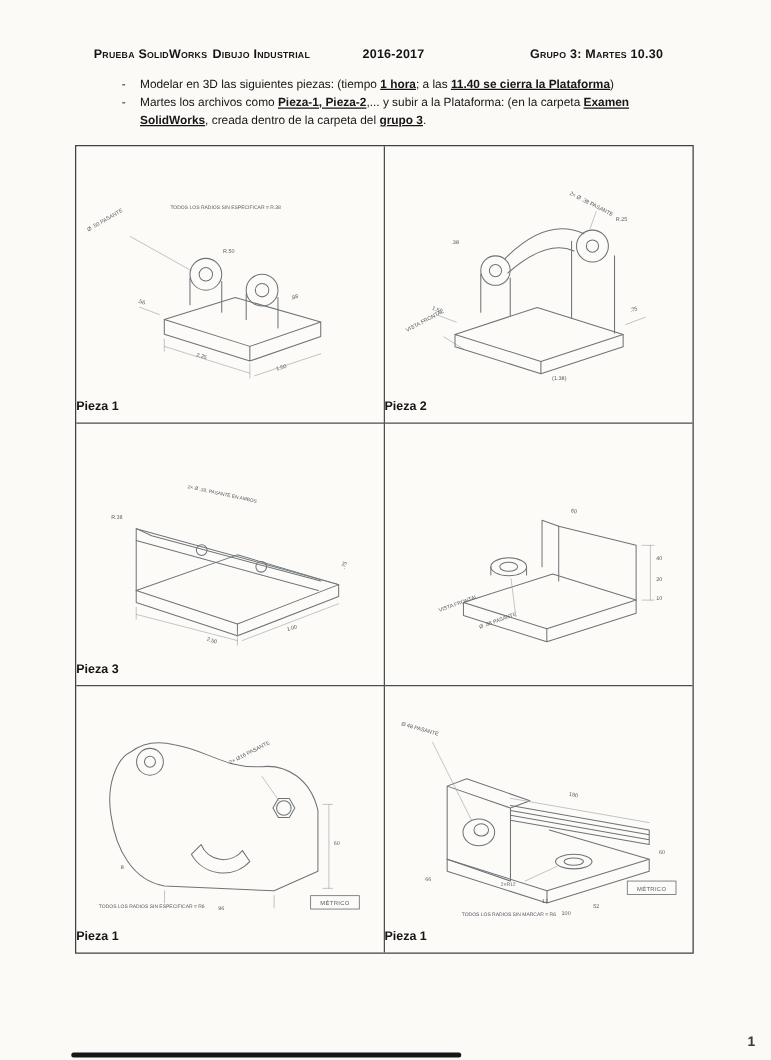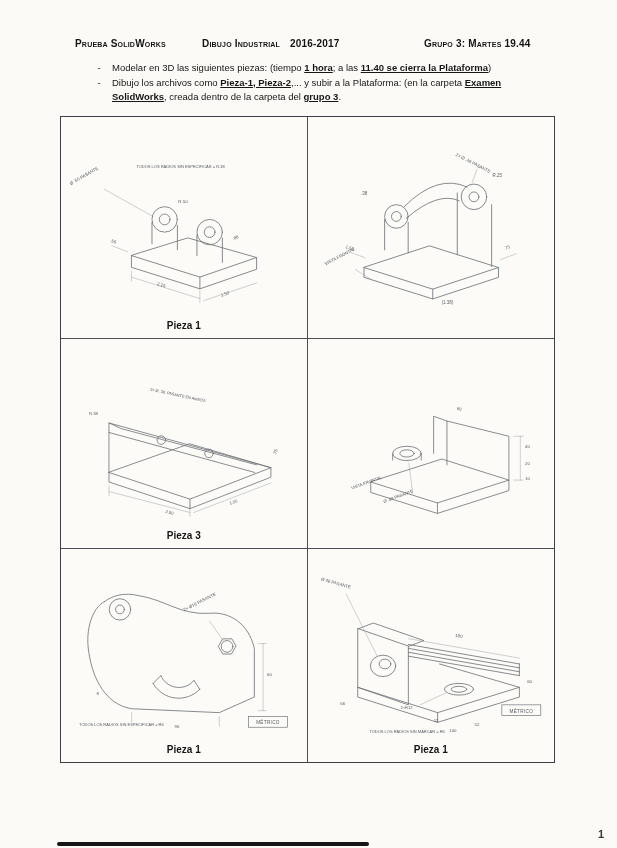--- a/index.html
+++ b/index.html
@@ -15,21 +15,21 @@
   .hdr span {
     position:absolute;
     font-size:10px;
     font-weight:700;
     font-variant:small-caps;
     letter-spacing:.2px;
     white-space:nowrap;
     color:#141414;
   }
   .hdr .h1 { left:75px;  top:38px;text-align:right; }
-  .hdr .h2 { left:202px; top:38px; }
+  .hdr .h2 { left:170px; top:38px; }
   .hdr .h3 { left:290px; top:38px; font-variant:normal; }
   .hdr .h4 { left:424px; top:38px; }
   
   .instructions {
     position:absolute; left:95px; top:61px; width:432px;
     font-size:9.5px; color:#161616;
   }
   .instr-line { display:flex; gap:9px; line-height:1.45; margin-bottom:1px; }
   .dash { flex:0 0 8px; text-align:center; }
   .itext { flex:1; }
@@ -46,21 +46,21 @@
   }
   .cell { position:relative; border-right:1px solid #4a4d52; border-bottom:1px solid #4a4d52; }
   .cell:nth-child(2n) { border-right:none; }
   .cell:nth-child(n+5) { border-bottom:none; }
   .cell svg {
     position:absolute; left:2px; top:2px;
     width:calc(100% - 4px); height:calc(100% - 28px);
   }
   .caption {
     position:absolute; bottom:7px; left:0; width:100%;
-    text-align:center; font-size:10px; font-weight:700; color:#151515;
+    text-align:left; font-size:10px; font-weight:700; color:#151515;
   }
   
   svg .ln  { stroke:#6e7378; fill:none; stroke-width:0.85; stroke-linejoin:round; stroke-linecap:round; }
   svg .dm  { stroke:#9aa0a6; fill:none; stroke-width:0.5;  stroke-linecap:round; }
   svg .bx  { stroke:#6e7378; fill:none; stroke-width:0.7; }
   svg text { fill:#565b60; font-size:4.5px; font-family:"Liberation Sans", sans-serif; }
   svg text.t41 { font-size:4.1px; }
   svg text.t48 { font-size:4.8px; letter-spacing:.3px; }
   svg text.mid { text-anchor:middle; }
   
@@ -73,31 +73,31 @@
     font-size:11px; font-weight:700; color:#3a3a3a;
   }
 </style>
 </head>
 <body>
 
 <div class="hdr">
   <span class="h1">Prueba SolidWorks</span>
   <span class="h2">Dibujo Industrial</span>
   <span class="h3">2016-2017</span>
-  <span class="h4">Grupo 3: Martes 19.44</span>
+  <span class="h4">Grupo 3: Martes 10.30</span>
 </div>
 
 <div class="instructions">
   <div class="instr-line">
     <span class="dash">-</span>
     <span class="itext"><span>Modelar en 3D las siguientes piezas: (tiempo </span><span class="b">1 hora</span><span>;  a las </span><span class="b">11.40 se cierra la Plataforma</span><span>)</span></span>
   </div>
   <div class="instr-line">
     <span class="dash">-</span>
-    <span class="itext"><span>Dibujo los archivos como </span><span class="b">Pieza-1, Pieza-2</span><span>,... y subir a la Plataforma: (en la carpeta </span><span class="bu">Examen SolidWorks</span><span>, creada dentro de la carpeta del </span><span class="bu">grupo 3</span><span>.</span></span>
+    <span class="itext"><span>Martes los archivos como </span><span class="b">Pieza-1, Pieza-2</span><span>,... y subir a la Plataforma: (en la carpeta </span><span class="bu">Examen SolidWorks</span><span>, creada dentro de la carpeta del </span><span class="bu">grupo 3</span><span>.</span></span>
   </div>
 </div>
 
 <div class="grid">
 
   <div class="cell">
     <svg viewBox="0 0 247 190" preserveAspectRatio="xMidYMid meet">
       <text x="75" y="46" class="t41">TODOS LOS RADIOS SIN ESPECIFICAR = R.38</text>
       <text x="8" y="64" transform="rotate(-30 8 64)">Ø .50 PASANTE</text>
       <path class="dm" d="M42,68 L92,96"></path>
@@ -145,20 +145,21 @@
       <path class="ln" d="M96,86 Q130,52 160,66 M98,98 Q130,70 152,80"></path>
 
       <text x="140" y="185" class="mid">(1.38)</text>
       <path class="dm" d="M194,140 L210,134"></path>
       <text x="198" y="130" transform="rotate(-18 198 130)">.75</text>
       <path class="dm" d="M40,132 L56,138"></path>
       <text x="36" y="128" transform="rotate(17 36 128)">1.50</text>
       <text x="186" y="56">R.25</text>
       <text x="52" y="74">.38</text>
     </svg>
+    <div class="caption">Pieza 2</div>
   </div>
 
   <div class="cell">
     <svg viewBox="0 0 247 190" preserveAspectRatio="xMidYMid meet">
       <text x="88" y="52" transform="rotate(12 88 52)" class="t41">2× Ø .38, PASANTE EN AMBOS</text>
 
       <path class="ln" d="M45,138 L130,166 L215,133 L130,108 Z"></path>
       <path class="ln" d="M45,138 L45,148 L130,176 L130,166 M130,176 L215,143 L215,133"></path>
 
       <path class="ln" d="M45,138 L45,86 L215,133"></path>

